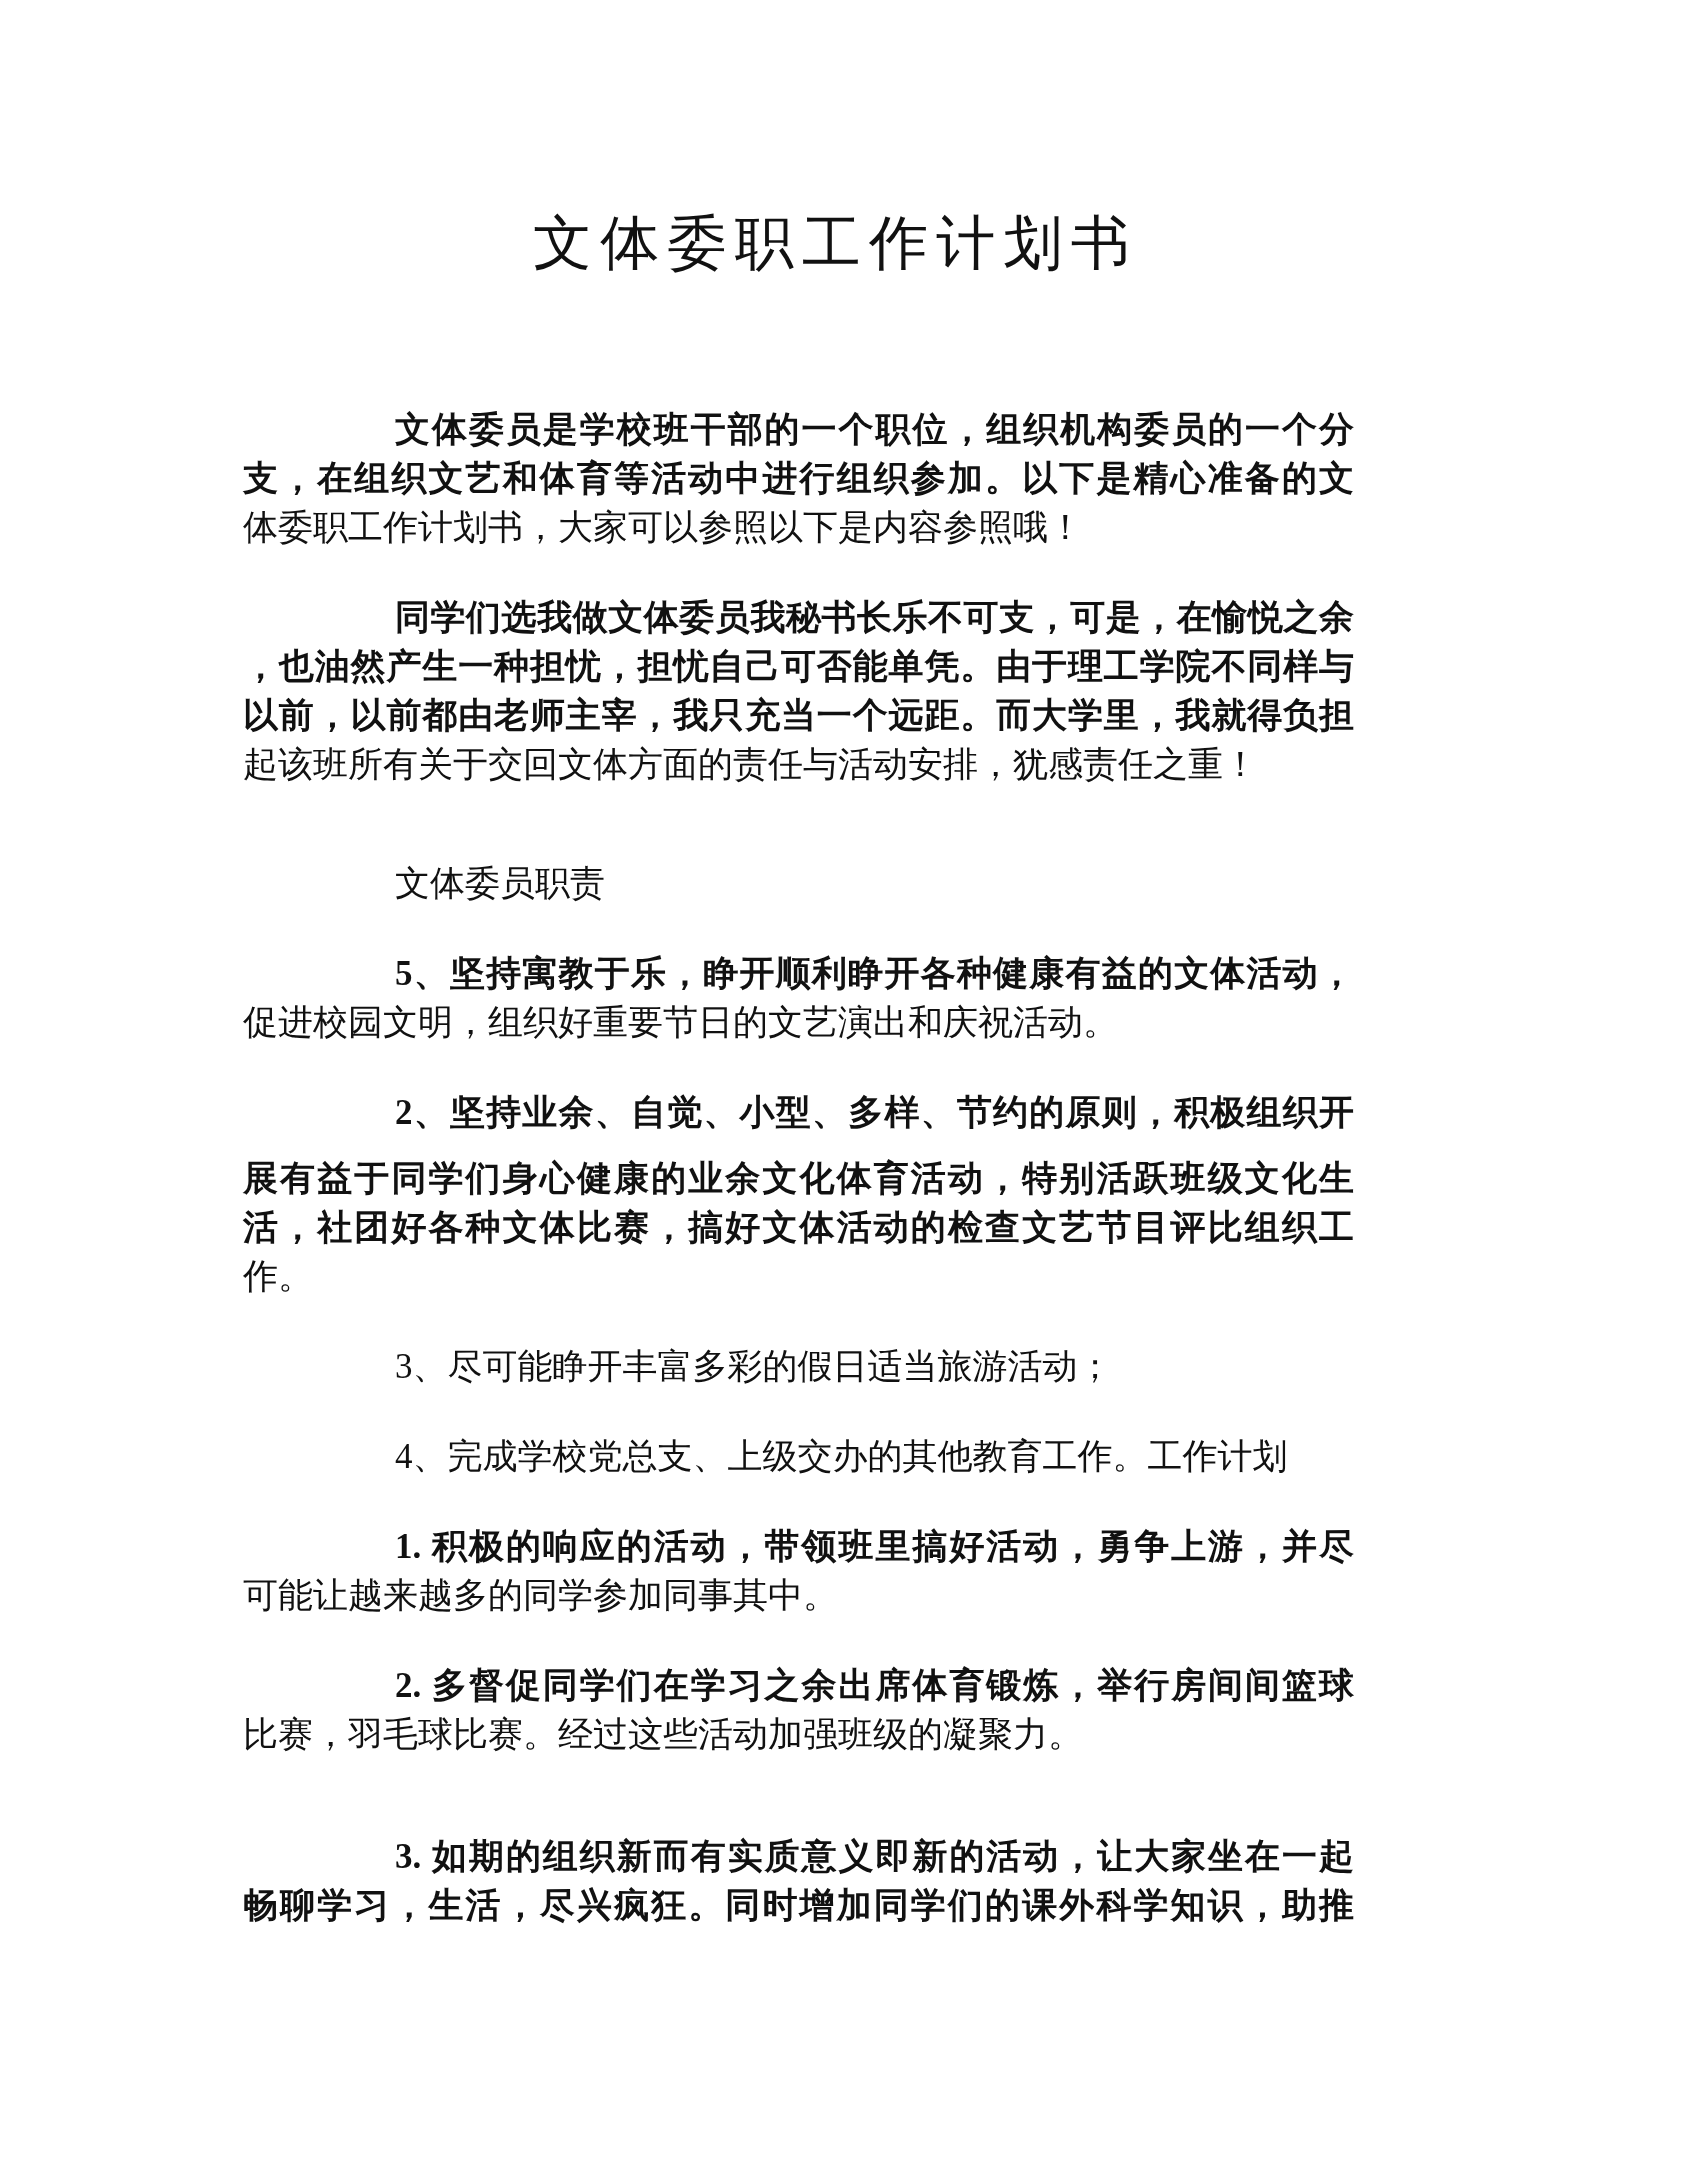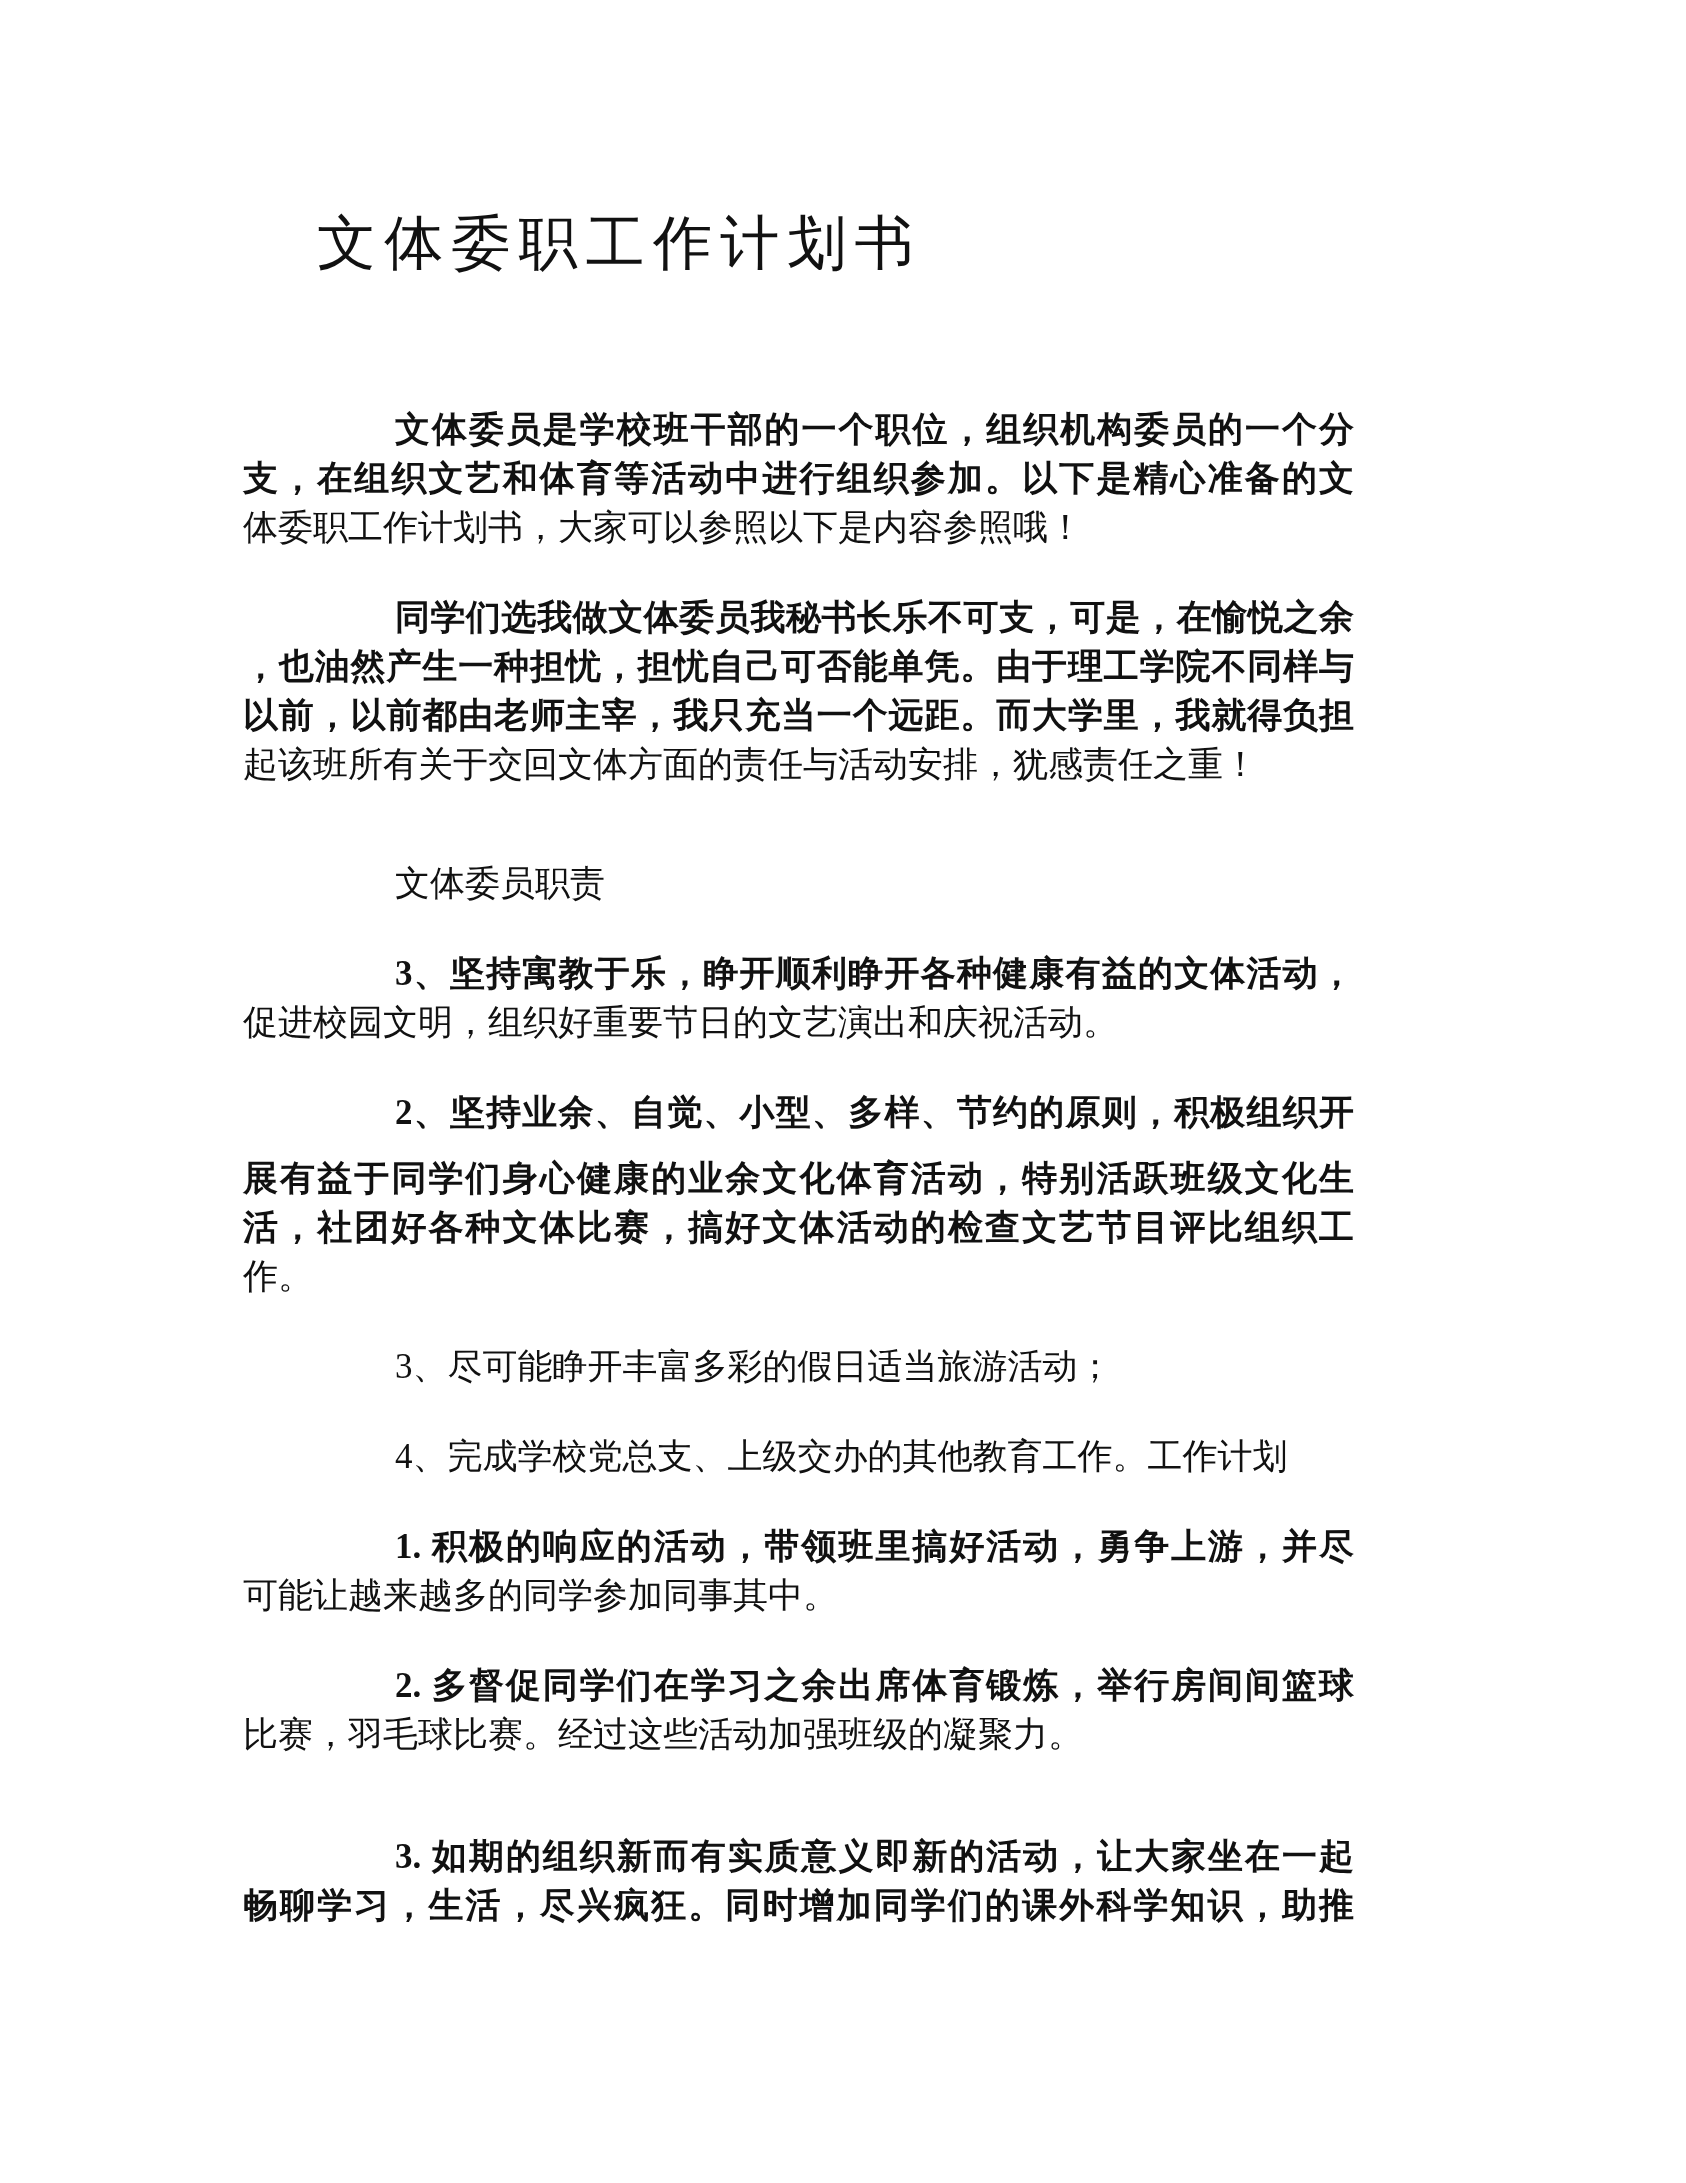--- a/index.html
+++ b/index.html
@@ -16,21 +16,21 @@
   }
   .page {
     box-sizing: content-box;
     width: 1111px;
     padding: 214px 0 0 243px;
   }
   .doc-title {
     font-size: 59px;
     line-height: 59px;
     letter-spacing: 8.2px;
-    text-align: left;
+    text-align: center;
     padding-left: 74px;
     margin: 0 0 132px 0;
     font-weight: normal;
     white-space: nowrap;
   }
   .block {
     margin: 0 0 41px 0;
   }
   .line {
     font-size: 35px;
@@ -66,21 +66,21 @@
       <div class="block">
         <div class="line indent j">同学们选我做文体委员我秘书长乐不可支，可是，在愉悦之余</div>
         <div class="line j">，也油然产生一种担忧，担忧自己可否能单凭。由于理工学院不同样与</div>
         <div class="line j">以前，以前都由老师主宰，我只充当一个远距。而大学里，我就得负担</div>
         <div class="line">起该班所有关于交回文体方面的责任与活动安排，犹感责任之重！</div>
       </div>
       <div class="block" style="margin-top: 70px;">
         <div class="line indent">文体委员职责</div>
       </div>
       <div class="block">
-        <div class="line indent j">3、坚持寓教于乐，睁开顺利睁开各种健康有益的文体活动，</div>
+        <div class="line indent j">5、坚持寓教于乐，睁开顺利睁开各种健康有益的文体活动，</div>
         <div class="line">促进校园文明，组织好重要节日的文艺演出和庆祝活动。</div>
       </div>
       <div class="block">
         <div class="line indent j gap-after">2、坚持业余、自觉、小型、多样、节约的原则，积极组织开</div>
         <div class="line j">展有益于同学们身心健康的业余文化体育活动，特别活跃班级文化生</div>
         <div class="line j">活，社团好各种文体比赛，搞好文体活动的检查文艺节目评比组织工</div>
         <div class="line">作。</div>
       </div>
       <div class="block">
         <div class="line indent">3、尽可能睁开丰富多彩的假日适当旅游活动；</div>

